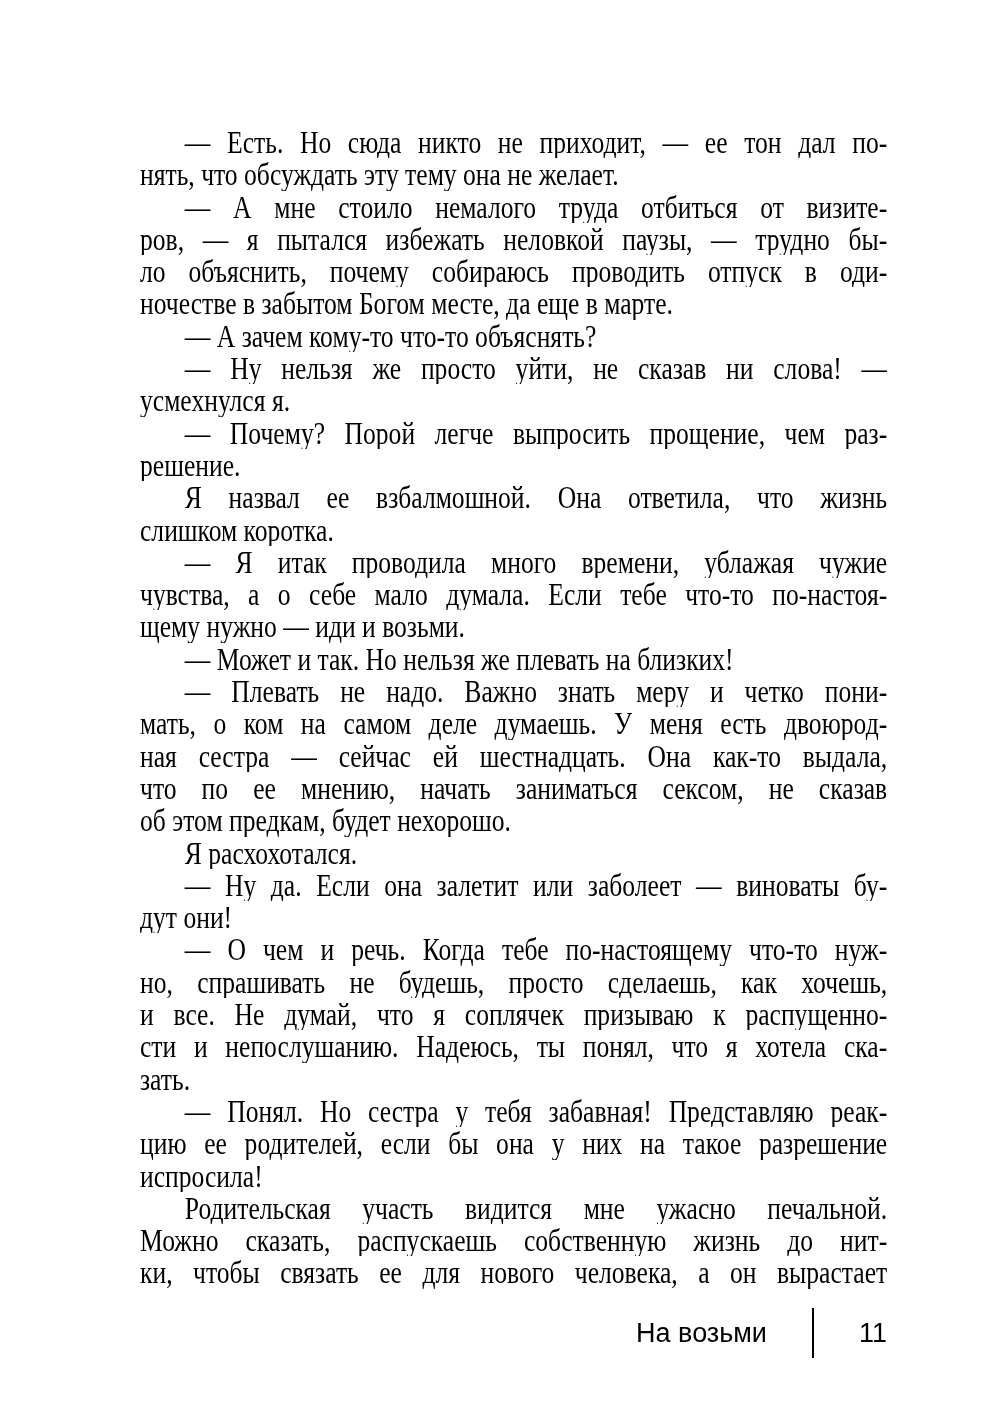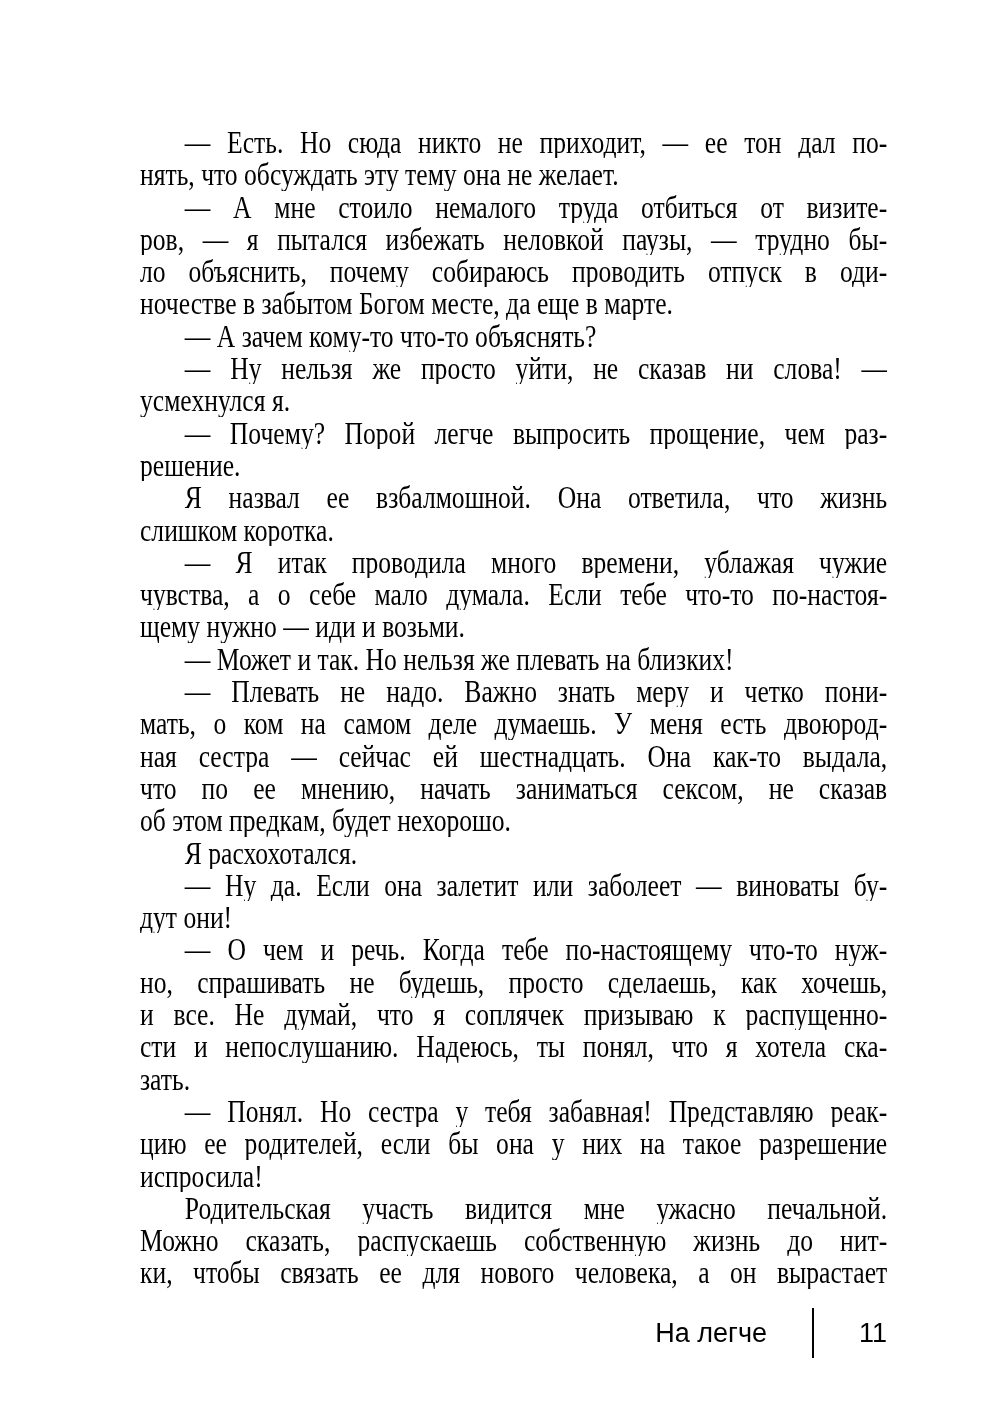--- a/index.html
+++ b/index.html
@@ -133,18 +133,18 @@
         <div class="line">испросила!</div>
       </div>
       <div class="para">
         <div class="line just ind">Родительская участь видится мне ужасно печальной.</div>
         <div class="line just">Можно сказать, распускаешь собственную жизнь до нит-</div>
         <div class="line just">ки, чтобы связать ее для нового человека, а он вырастает</div>
       </div>
     </div>
 
   <div class="footer">
-    <span class="running-title">На легче</span>
+    <span class="running-title">На возьми</span>
     <span class="vbar"></span>
     <span class="page-number">11</span>
   </div>
 
 </div>
 
 </body></html>

